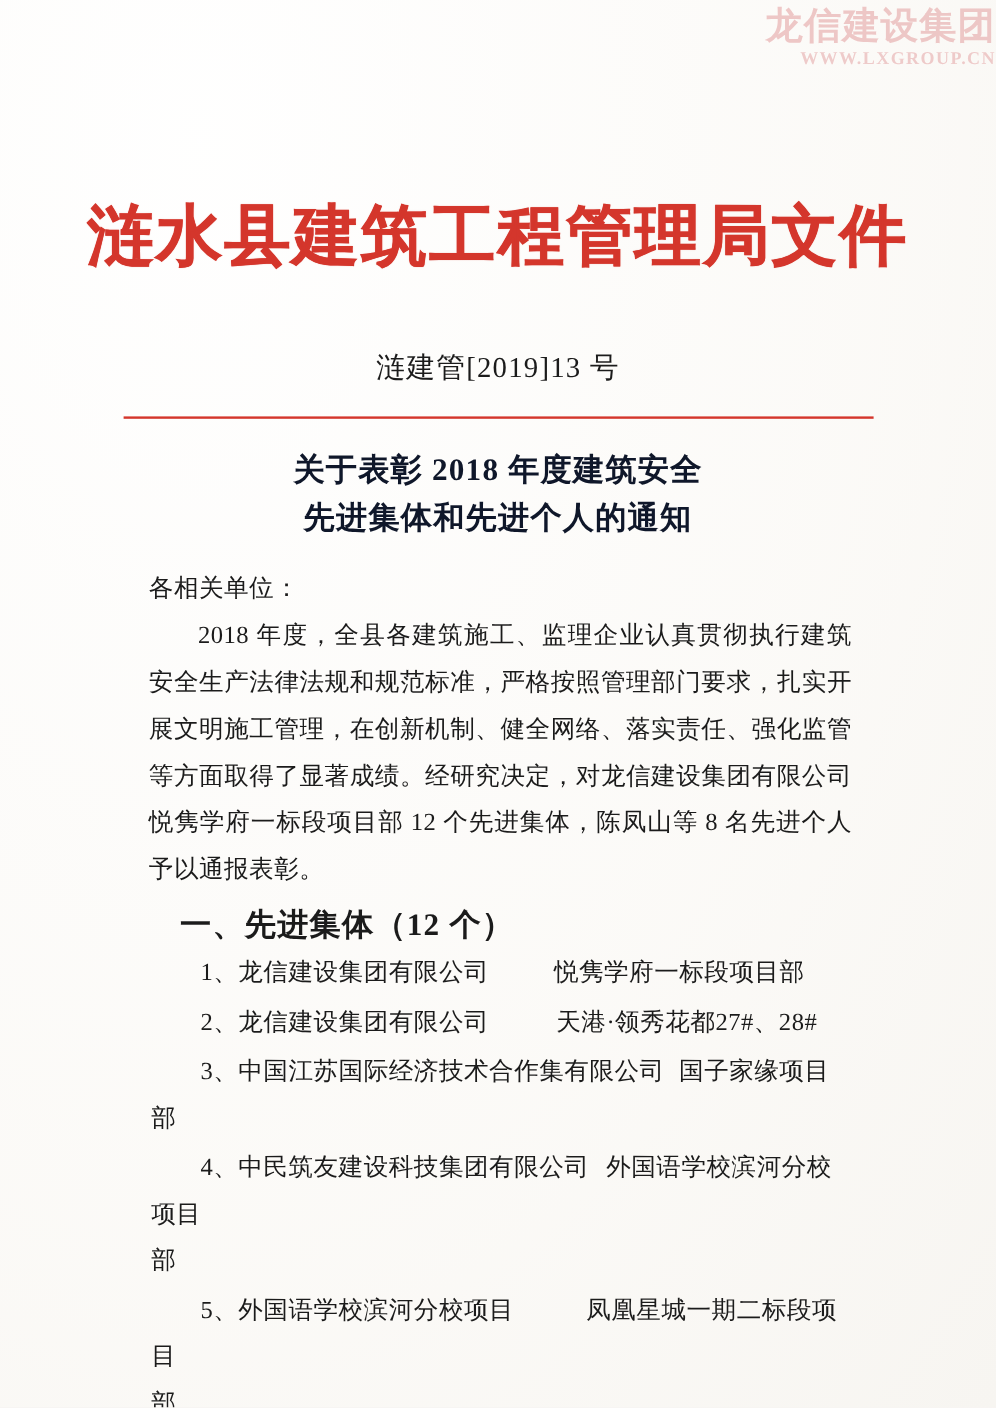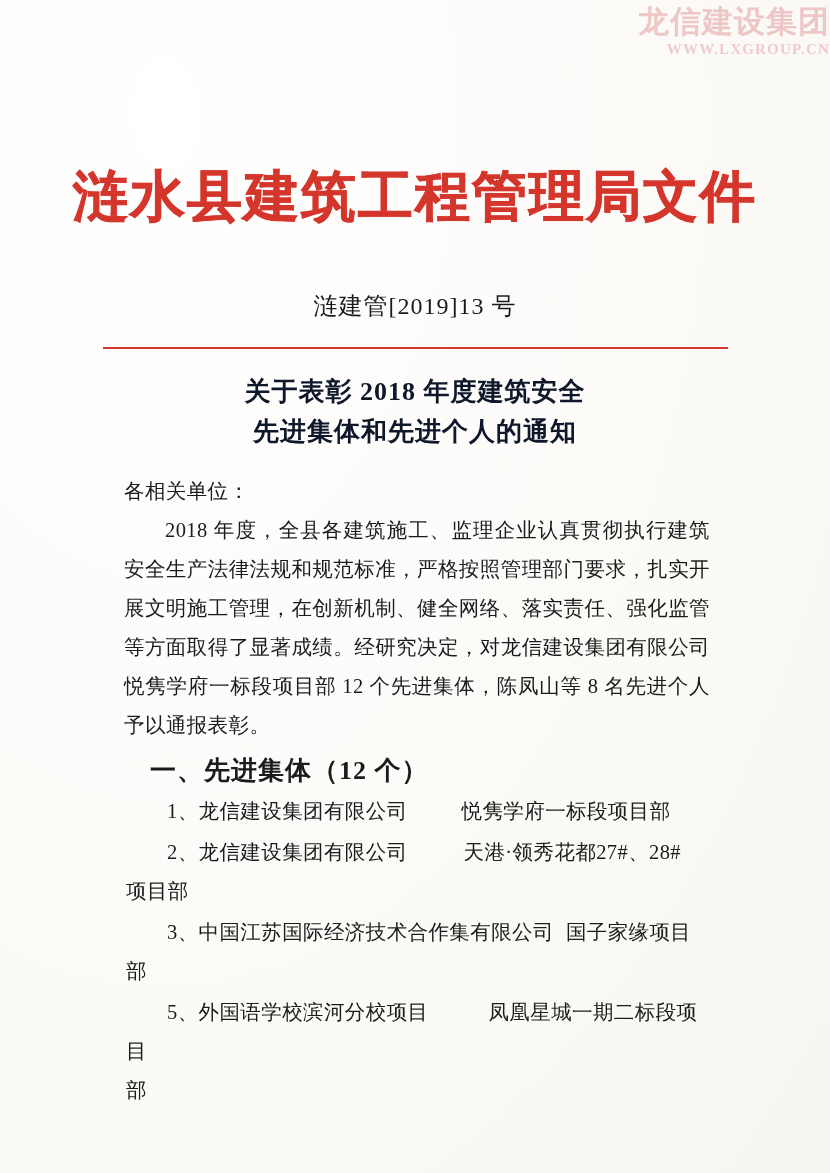--- a/index.html
+++ b/index.html
@@ -178,24 +178,27 @@
     <p class="para">2018 年度，全县各建筑施工、监理企业认真贯彻执行建筑安全生产法律法规和规范标准，严格按照管理部门要求，扎实开展文明施工管理，在创新机制、健全网络、落实责任、强化监管等方面取得了显著成绩。经研究决定，对龙信建设集团有限公司悦隽学府一标段项目部 12 个先进集体，陈凤山等 8 名先进个人予以通报表彰。</p>
 
     <p class="section-head">一、先进集体（12 个）</p>
 
     <ul class="list">
       <li>
         <span>1、</span><span>龙信建设集团有限公司</span><span class="gap-1"></span><span>悦隽学府一标段项目部</span>
       </li>
       <li>
         <span>2、</span><span>龙信建设集团有限公司</span><span class="gap-2"></span><span>天港·领秀花都27#、28#</span>
-        <div class="wrap-tail">项目部</div>
       </li>
       <li>
         <span>3、</span><span>中国江苏国际经济技术合作集有限公司</span><span class="gap-3"></span><span>国子家缘项目部</span>
+      </li>
+      <li>
+        <span>4、</span><span>中民筑友建设科技集团有限公司</span><span class="gap-4"></span><span>外国语学校滨河分校项目</span>
+        <div class="wrap-tail">部</div>
       </li>
       <li>
         <span>5、</span><span>外国语学校滨河分校项目</span><span class="gap-5"></span><span>凤凰星城一期二标段项目</span>
         <div class="wrap-tail">部</div>
       </li>
 
     </ul>
 
   </div>
 </div>

